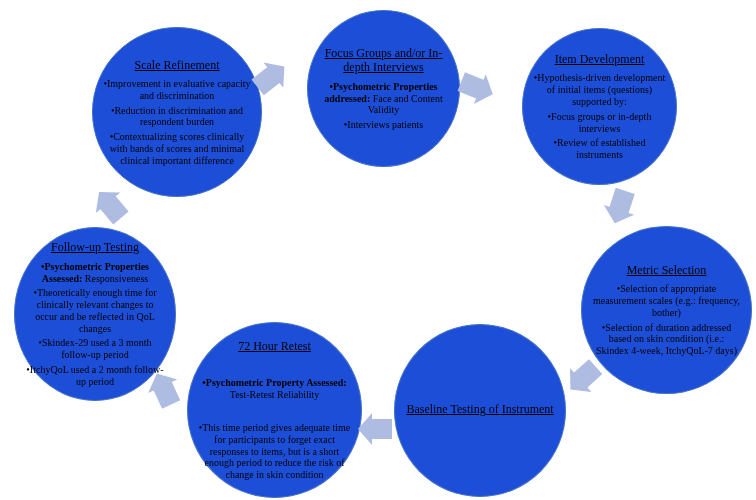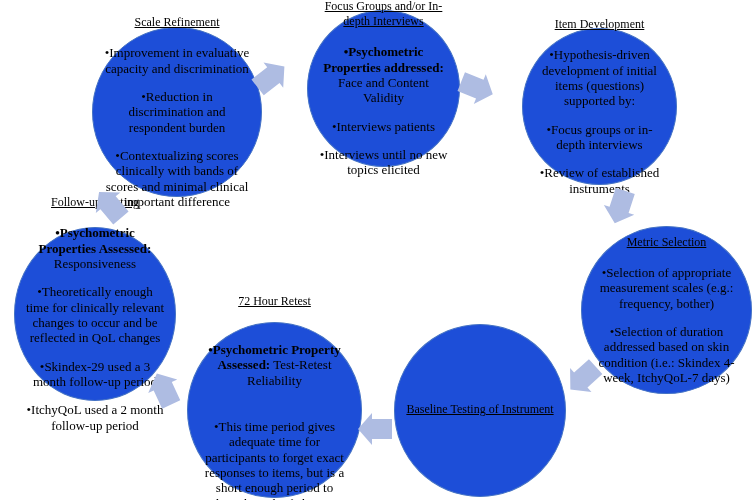--- a/index.html
+++ b/index.html
@@ -25,23 +25,23 @@
     box-sizing: border-box;
     padding: 6px 10px;
   }
   .title {
     font-size: 12px;
     line-height: 1.2;
     text-decoration: underline;
     margin-bottom: 3px;
   }
   .bullet {
-    font-size: 13px;
+    font-size: 10px;
     line-height: 1.18;
-    margin-top: 13px;
+    margin-top: 3px;
   }
   .bullet .b { font-weight: bold; }
   
   .c1 { left: 307px; top: 10px;  width: 153px; height: 157px; }
   .c2 { left: 522px; top: 28px;  width: 155px; height: 157px; }
   .c3 { left: 581px; top: 226px; width: 171px; height: 168px; }
   .c4 { left: 394px; top: 324px; width: 172px; height: 173px; }
   .c5 { left: 187px; top: 322px; width: 175px; height: 176px; gap: 18px; }
   .c6 { left: 14px;  top: 227px; width: 162px; height: 174px; }
   .c7 { left: 92px;  top: 27px;  width: 170px; height: 170px; }
@@ -57,21 +57,20 @@
 </style>
 </head>
 <body>
 
 <div id="stage">
 
   <div class="circle c1">
     <div class="title">Focus Groups and/or In-depth Interviews</div>
     <div class="bullet"><span class="b">•Psychometric Properties addressed:</span><span class="r"> Face and Content Validity</span></div>
     <div class="bullet"><span class="r">•Interviews patients</span></div>
-    <div class="bullet"><span class="r">•Interviews until no new topics elicited</span></div>
   </div>
 
   <div class="circle c2">
     <div class="title">Item Development</div>
     <div class="bullet"><span class="r">•Hypothesis-driven development of initial items (questions) supported by:</span></div>
     <div class="bullet"><span class="r">•Focus groups or in-depth interviews</span></div>
     <div class="bullet"><span class="r">•Review of established instruments</span></div>
   </div>
 
   <div class="circle c3">

